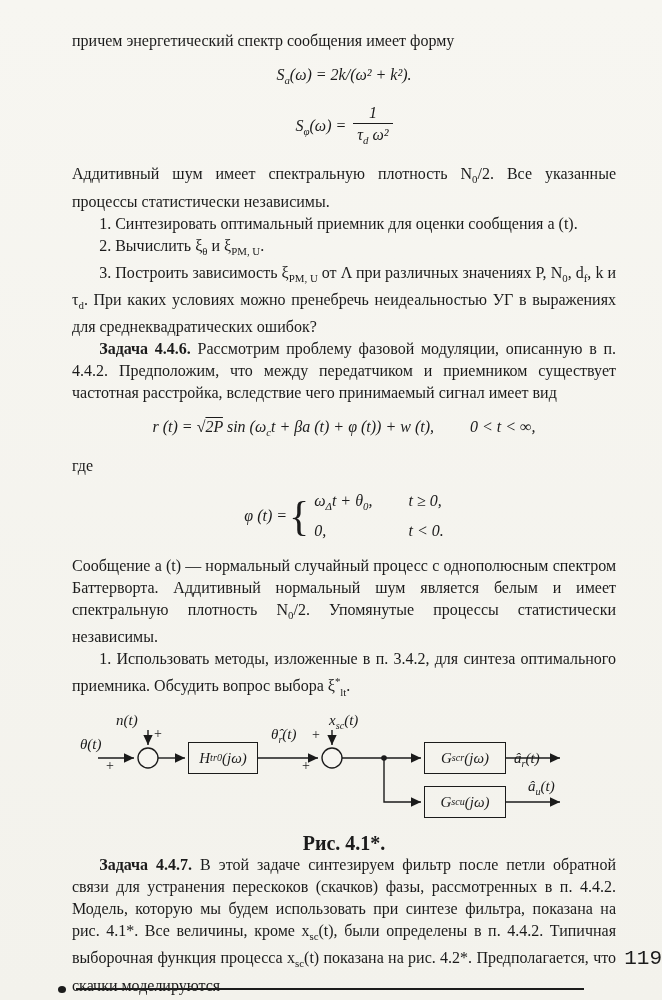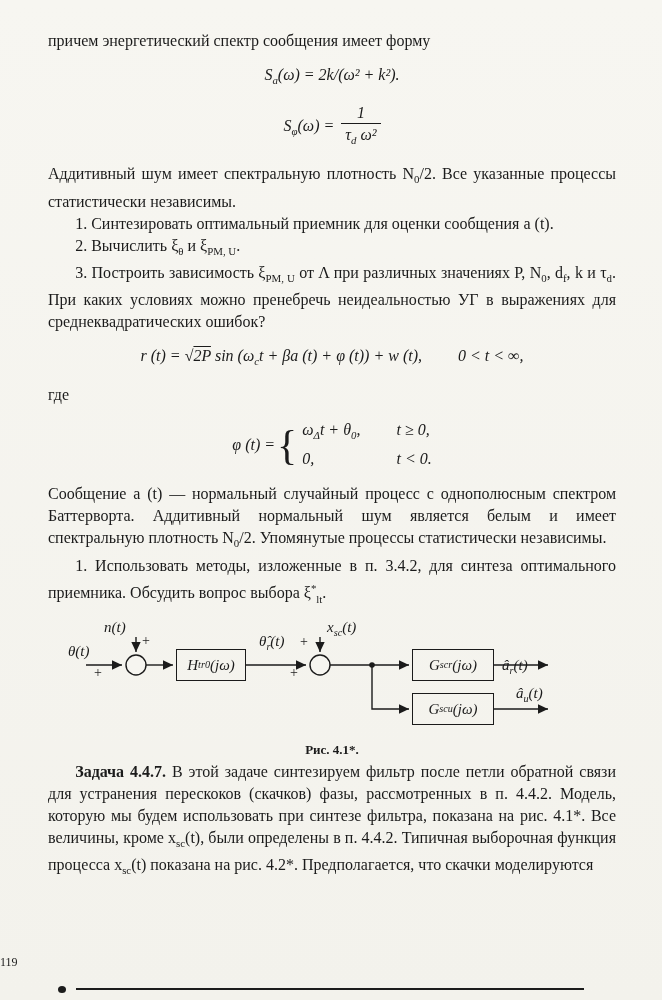--- a/index.html
+++ b/index.html
@@ -8,20 +8,21 @@
     width: 662px; height: 1000px;
     background: #f6f5f0;
     font-family: "Liberation Serif", "DejaVu Serif", serif;
     color: #1b1b1b;
   }
   .page {
     position: relative;
     width: 662px; height: 1000px;
     overflow: hidden;
     background: linear-gradient(180deg, #f7f6f1 0%, #f3f2ec 100%);
+    padding-left: 24px;
   }
   .content { padding: 30px 46px 0 48px; font-size: 16px; line-height: 22px; }
   p { margin: 0; text-align: justify; }
   .ind { text-indent: 1.7em; }
   .bold { font-weight: bold; }
   sub { font-size: 0.68em; }
   sup { font-size: 0.68em; }
   .formula { text-align: center; font-style: italic; margin: 12px 0; }
   .frac { display: inline-block; vertical-align: middle; text-align: center; margin-left: 7px; }
   .frac .num { display: block; line-height: 20px; }
@@ -34,22 +35,22 @@
   .figure { margin: 10px auto 0; width: 540px; }
   .diagram { position: relative; width: 540px; height: 110px; font-size: 15px; }
   .dsvg { position: absolute; left: 0; top: 0; }
   .dlabel { position: absolute; font-style: italic; white-space: nowrap; line-height: 16px; }
   .dplus { position: absolute; font-size: 14px; line-height: 14px; font-style: normal; }
   .dblock {
     position: absolute; border: 1.4px solid #1b1b1b;
     display: flex; align-items: center; justify-content: center;
     font-style: italic; font-size: 15px; white-space: nowrap;
   }
-  .figcap { text-align: center; font-weight: bold; font-size: 13px; margin-top: 10px; }
-  .pagenum { position: absolute; bottom: 30px; left: 0; width: 100%; text-align: left; font-size: 12px; }
+  .figcap { text-align: center; font-weight: bold; font-size: 20px; margin-top: 10px; }
+  .pagenum { position: absolute; bottom: 30px; left: 0; width: 100%; text-align: right; font-size: 21px; font-family: Liberation Mono, monospace; }
   .scanline { position: absolute; bottom: 10px; left: 76px; width: 508px; height: 2.5px; background: #1c1c1c; }
   .scanline::before { content: ""; position: absolute; left: -18px; top: -2px; width: 8px; height: 7px; background: #1c1c1c; border-radius: 50%; }
 </style>
 </head>
 <body>
 
 <div class="page">
   <div class="content">
 
     <p>причем энергетический спектр сообщения имеет форму</p>
@@ -60,20 +61,21 @@
     <div class="formula"><span>S</span><sub>φ</sub><span>(ω) =</span><span class="frac"><span class="num">1</span><span class="den"><span>τ</span><sub>d</sub> <span>ω²</span></span></span></div>
 
     <p><span>Аддитивный шум имеет спектральную плотность N</span><sub>0</sub><span>/2. Все указанные процессы статистически независимы.</span></p>
 
     <p class="ind">1. Синтезировать оптимальный приемник для оценки сообщения a (t).</p>
 
     <p class="ind"><span>2. Вычислить ξ</span><sub>θ</sub><span> и ξ</span><sub>РМ, U</sub><span>.</span></p>
 
     <p class="ind"><span>3. Построить зависимость ξ</span><sub>РМ, U</sub><span> от Λ при различных значениях P, N</span><sub>0</sub><span>, d</span><sub>f</sub><span>, k и τ</span><sub>d</sub><span>. При каких условиях можно пренебречь неидеальностью УГ в выражениях для среднеквадратических ошибок?</span></p>
 
+    <p class="ind"><span class="bold">Задача 4.4.6.</span><span> Рассмотрим проблему фазовой модуляции, описанную в п. 4.4.2. Предположим, что между передатчиком и приемником существует частотная расстройка, вследствие чего принимаемый сигнал имеет вид</span></p>
 
     <div class="formula"><span>r (t) = </span><span>√</span><span class="sqrt-rad">2P</span><span> sin (ω</span><sub>c</sub><span>t + βa (t) + φ (t)) + w (t),</span><span class="cond">0 &lt; t &lt; ∞,</span></div>
 
     <p>где</p>
 
     <div class="formula"><span class="cases-wrap">
           <span>φ (t) = </span>
           <span class="brace">{</span>
           <span class="case-rows">
             <span><span>ω</span><sub>Δ</sub><span>t + θ</span><sub>0</sub><span>,</span></span>
@@ -118,21 +120,21 @@
 
         <div class="dblock" style="left:114px; top:30px; width:70px; height:32px;">
             <span>H</span>
             <sub>tr0</sub>
             <span>(jω)</span>
           </div>
 
         <span class="dlabel" style="left:197px; top:14px;"><span>θ̂</span><sub>r</sub><span>(t)</span></span>
 
         <span class="dplus" style="left:238px; top:16px;">+</span>
-        <span class="dlabel" style="left:265px; top:0;"><span>x</span><sub>sc</sub><span>(t)</span></span>
+        <span class="dlabel" style="left:255px; top:0;"><span>x</span><sub>sc</sub><span>(t)</span></span>
         <span class="dplus" style="left:228px; top:47px;">+</span>
 
         <div class="dblock" style="left:350px; top:30px; width:82px; height:32px;">
             <span>G</span>
             <sub>scr</sub>
             <span>(jω)</span>
           </div>
         <div class="dblock" style="left:350px; top:74px; width:82px; height:32px;">
             <span>G</span>
             <sub>scu</sub>

